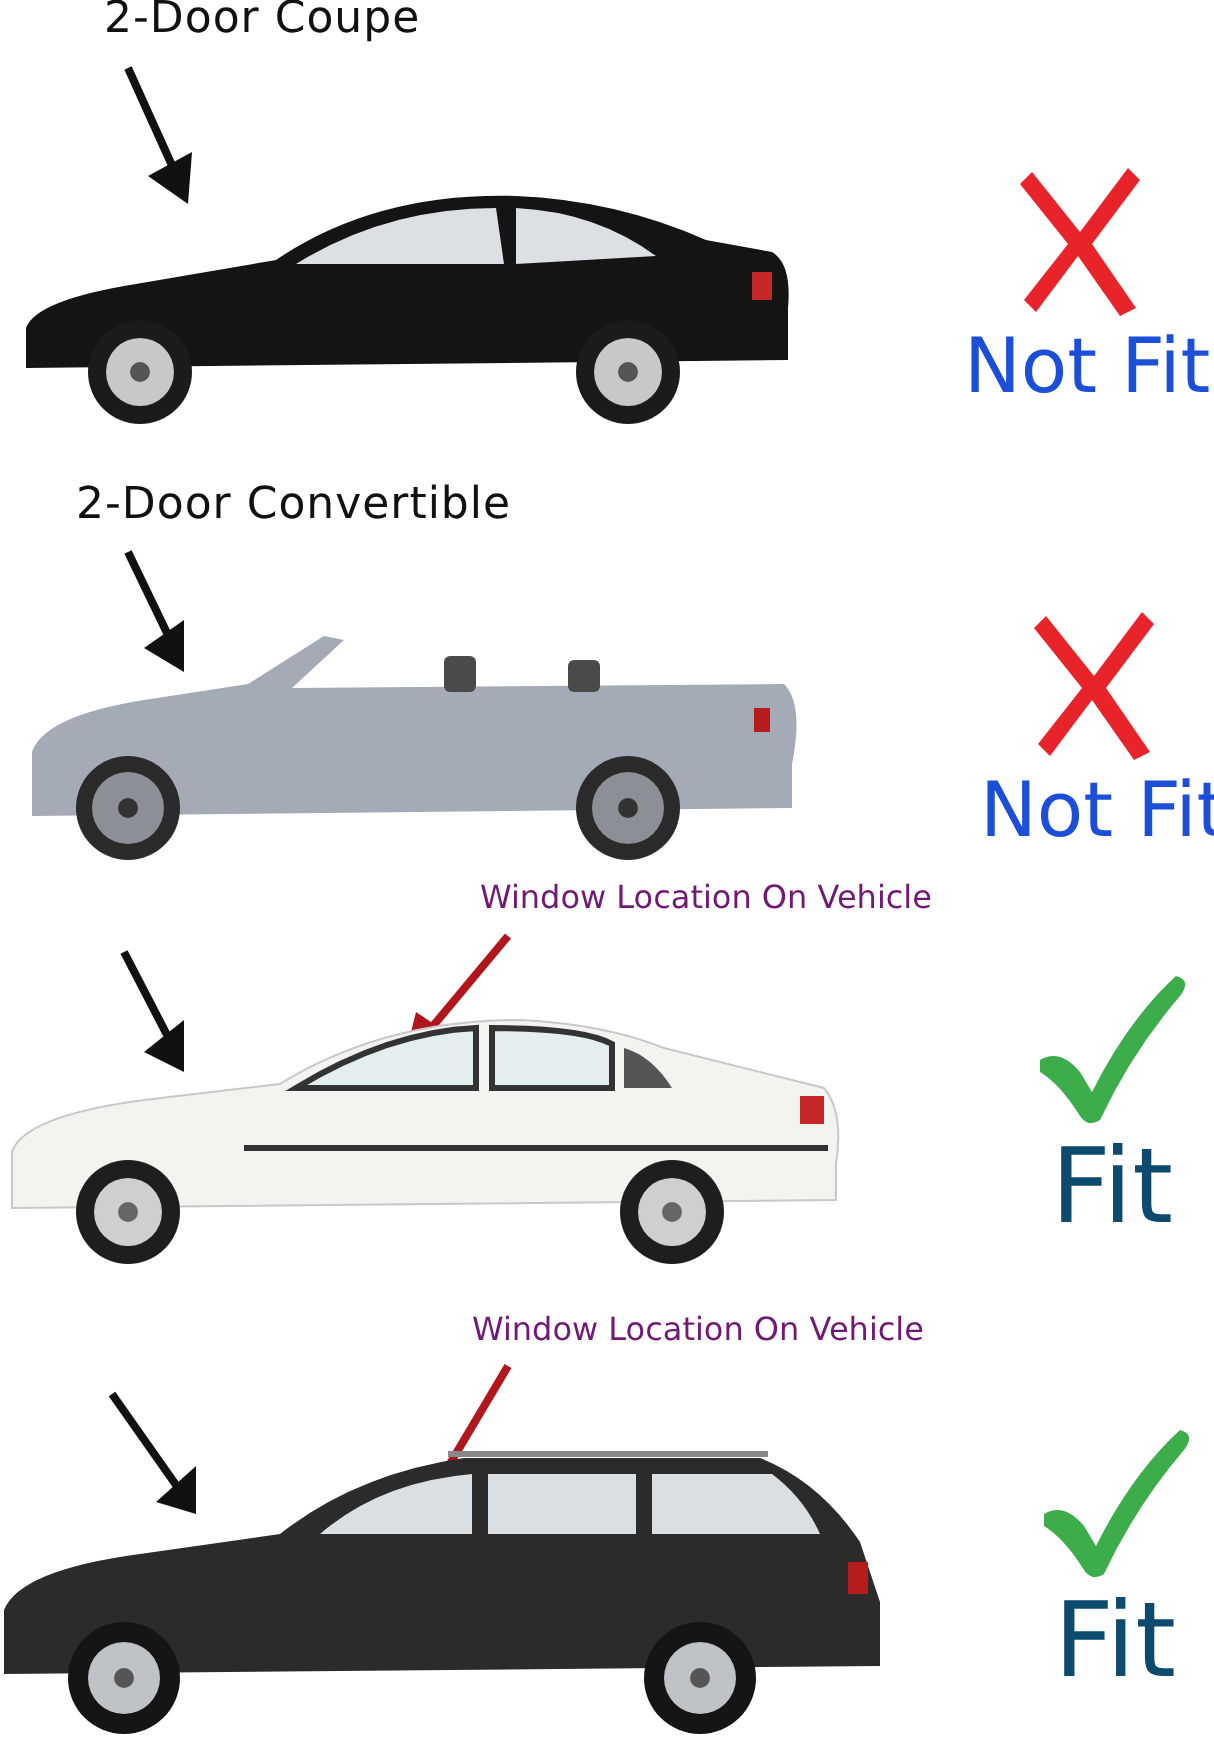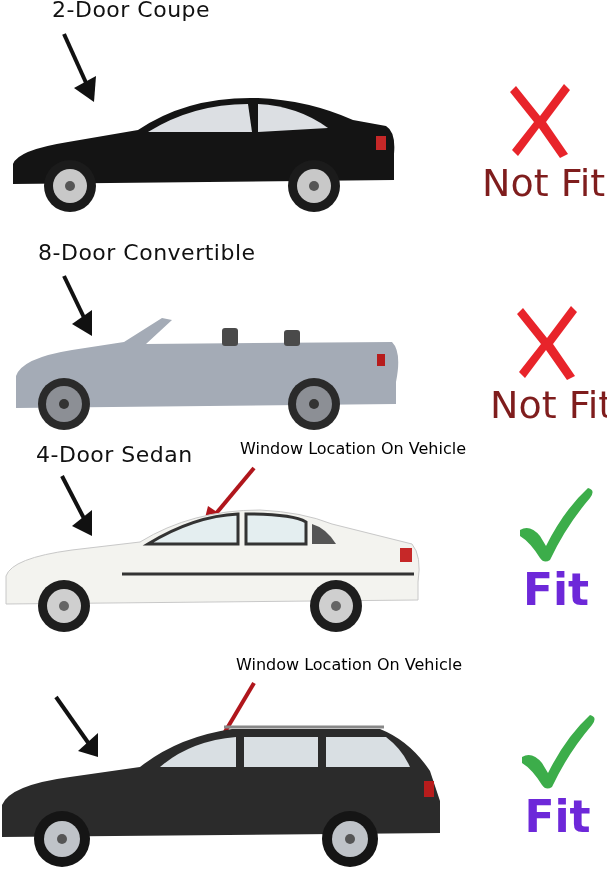--- a/index.html
+++ b/index.html
@@ -5,28 +5,28 @@
     * { margin: 0; padding: 0; box-sizing: border-box; }
     html, body { width: 607px; height: 879px; background: #ffffff; overflow: hidden; }
     body { position: relative; font-family: "DejaVu Sans", "Liberation Sans", sans-serif; }
 
     .section { position: absolute; left: 0; width: 522px; }
     .label {
       position: absolute; font-size: 22px; color: #111; letter-spacing: 0.5px;
       white-space: nowrap; font-weight: normal;
     }
     .callout {
-      position: absolute; font-size: 16px; color: #000000; white-space: nowrap;
+      position: absolute; font-size: 16px; color: #701a75; white-space: nowrap;
     }
     .arrow-svg { position: absolute; overflow: visible; }
     .car-svg { position: absolute; overflow: visible; }
     .status { position: absolute; text-align: center; }
     .status .verdict { display: block; font-size: 38px; line-height: 1; white-space: nowrap; }
-    .status.notfit .verdict { color: #7f1d1d; }
-    .status.fit .verdict { color: #6d28d9; font-size: 44px; font-weight: bold; }
+    .status.notfit .verdict { color: #1d4ed8; }
+    .status.fit .verdict { color: #0c4a6e; font-size: 52px; font-weight: normal; }
   </style>
 </head>
 <body>
 
 <div class="section" style="top:0; height:225px;">
   <div class="label" style="left:52px; top:-3px;">2-Door Coupe</div>
   <svg class="arrow-svg" width="60" height="80" style="left:60px; top:30px;">
     <line x1="4" y1="4" x2="32" y2="66" stroke="#111" stroke-width="4"></line>
     <polygon points="14,58 34,72 36,46" fill="#111"></polygon>
   </svg>
@@ -44,21 +44,21 @@
   </svg>
   <div class="status notfit" style="left:482px; top:80px; width:118px;">
     <svg width="70" height="80" viewBox="0 0 70 80">
       <path d="M10,6 L34,36 L58,4 L64,10 L40,42 L62,74 L54,78 L33,48 L12,76 L6,70 L28,42 L4,12 Z" fill="#e8242a"></path>
     </svg>
     <span class="verdict">Not Fit</span>
   </div>
 </div>
 
 <div class="section" style="top:230px; height:210px;">
-  <div class="label" style="left:38px; top:10px;">8-Door Convertible</div>
+  <div class="label" style="left:38px; top:10px;">2-Door Convertible</div>
   <svg class="arrow-svg" width="60" height="80" style="left:62px; top:44px;">
     <line x1="2" y1="2" x2="28" y2="56" stroke="#111" stroke-width="4"></line>
     <polygon points="10,50 30,62 30,36" fill="#111"></polygon>
   </svg>
   <svg class="car-svg" width="390" height="120" style="left:12px; top:82px;" viewBox="0 0 390 120">
     <path d="M4,64 Q10,46 60,38 L112,30 L150,6 L160,8 L134,32 L380,30 Q390,40 384,70 L384,92 L4,96 Z" fill="#a4abb6"></path>
     <rect x="210" y="16" width="16" height="18" rx="3" fill="#4a4a4a"></rect>
     <rect x="272" y="18" width="16" height="16" rx="3" fill="#4a4a4a"></rect>
     <rect x="365" y="42" width="8" height="12" fill="#b71c1c"></rect>
     <circle cx="52" cy="92" r="26" fill="#2a2a2a"></circle>
@@ -70,21 +70,20 @@
   </svg>
   <div class="status notfit" style="left:490px; top:72px; width:116px;">
     <svg width="70" height="80" viewBox="0 0 70 80">
       <path d="M10,6 L34,36 L58,4 L64,10 L40,42 L62,74 L54,78 L33,48 L12,76 L6,70 L28,42 L4,12 Z" fill="#e8242a"></path>
     </svg>
     <span class="verdict">Not Fit</span>
   </div>
 </div>
 
 <div class="section" style="top:440px; height:205px;">
-  <div class="label" style="left:36px; top:2px;">4-Door Sedan</div>
   <div class="callout" style="left:240px; top:-1px;">Window Location On Vehicle</div>
   <svg class="arrow-svg" width="60" height="80" style="left:60px; top:34px;">
     <line x1="2" y1="2" x2="30" y2="56" stroke="#111" stroke-width="4"></line>
     <polygon points="12,52 32,62 32,36" fill="#111"></polygon>
   </svg>
   <svg class="arrow-svg" width="60" height="70" style="left:198px; top:24px;">
     <line x1="56" y1="4" x2="16" y2="52" stroke="#b0161c" stroke-width="4"></line>
     <polygon points="4,66 10,42 28,54" fill="#b0161c"></polygon>
   </svg>
   <svg class="car-svg" width="420" height="130" style="left:2px; top:64px;" viewBox="0 0 420 130">

